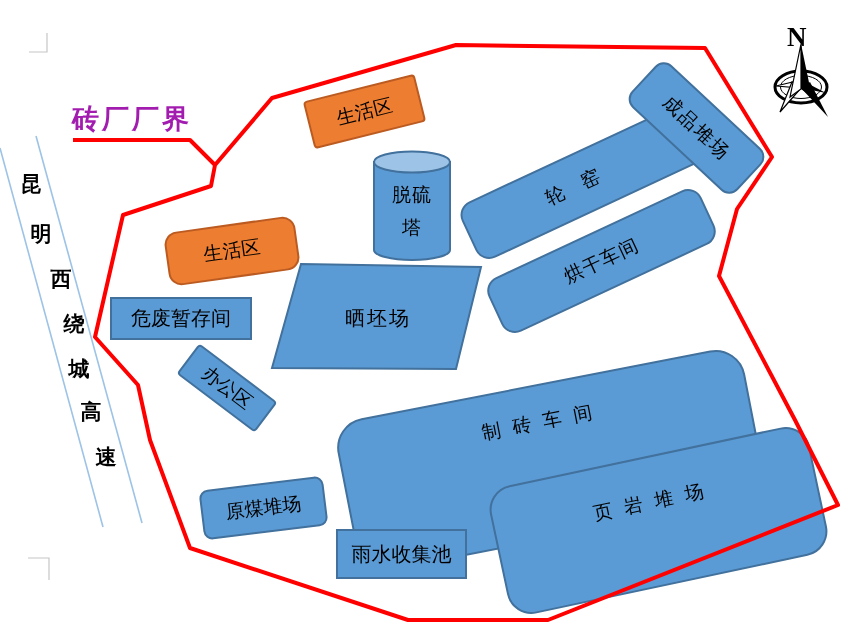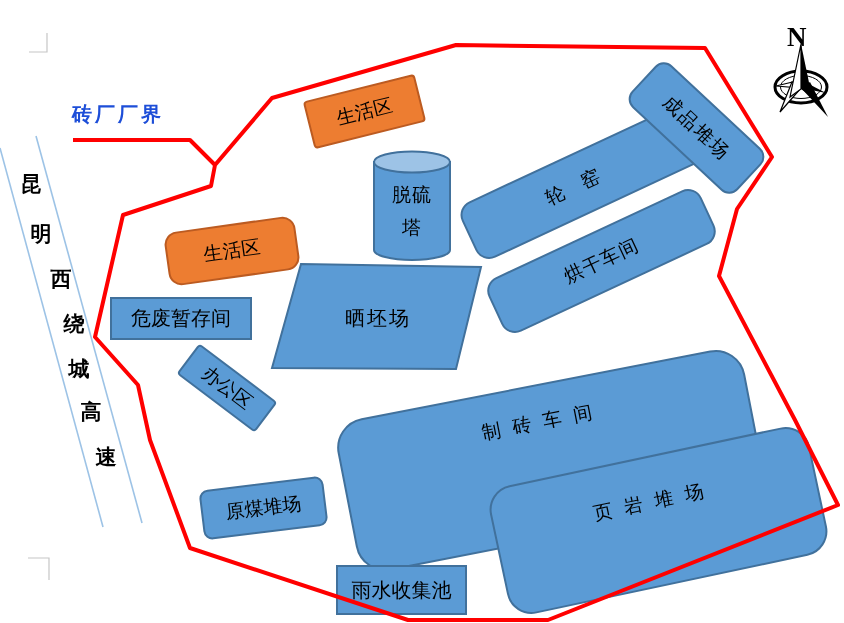--- a/index.html
+++ b/index.html
@@ -10,22 +10,22 @@
   .layer { position:absolute; left:0; top:0; pointer-events:none; }
   .zone {
     position:absolute; box-sizing:border-box;
     display:flex; align-items:center; justify-content:center; text-align:center;
     background:#5B9BD5; border:2px solid #41719C; color:#000;
     font-size:19px; line-height:1.15;
   }
   .zone.orange { background:#ED7D31; border-color:#BC5B21; }
   .freelabel { position:absolute; color:#000; }
   .title-label {
-    position:absolute; left:72px; top:101px; color:#1d4ed8;
-    font-size:20px; font-weight:bold; letter-spacing:3px; white-space:nowrap;
+    position:absolute; left:72px; top:101px; color:#a21caf;
+    font-size:27px; font-weight:bold; letter-spacing:3px; white-space:nowrap;
   }
   .n-label {
     position:absolute; left:787px; top:22px; color:#000;
     font-size:27px; font-weight:bold;
   }
   .road-char {
     position:absolute; transform:translate(-50%,-50%);
     font-size:21px; font-weight:bold; color:#000; white-space:nowrap;
   }
 </style>
@@ -91,21 +91,21 @@
   <div class="zone" style="left:178px; top:369px; width:98px; height:38px;
        transform:rotate(37deg); border-radius:4px;">
     <span>办公区</span>
   </div>
 
   <div class="zone" style="left:200.5px; top:483px; width:125px; height:50px;
        transform:rotate(-7deg); border-radius:9px;">
     <span>原煤堆场</span>
   </div>
 
-  <div class="zone" style="left:336px; top:565px; width:131px; height:50px; font-size:20px;">
+  <div class="zone" style="left:336px; top:529px; width:131px; height:50px; font-size:20px;">
     <span>雨水收集池</span>
   </div>
 
   <div class="freelabel" style="left:388px; top:178px; width:48px; text-align:center;
        font-size:19px; letter-spacing:1px; line-height:1.75;">脱硫塔</div>
 
   <div class="freelabel" style="left:318px; top:305px; width:120px; text-align:center;
        font-size:20px; letter-spacing:2px;">晒坯场</div>
 
   <div>

